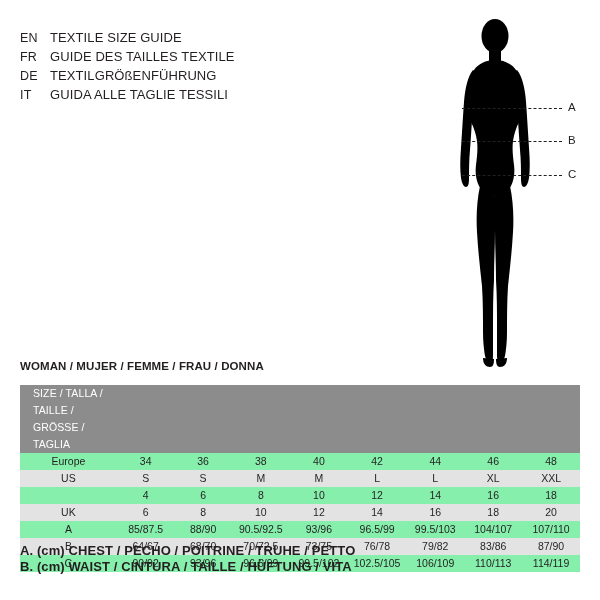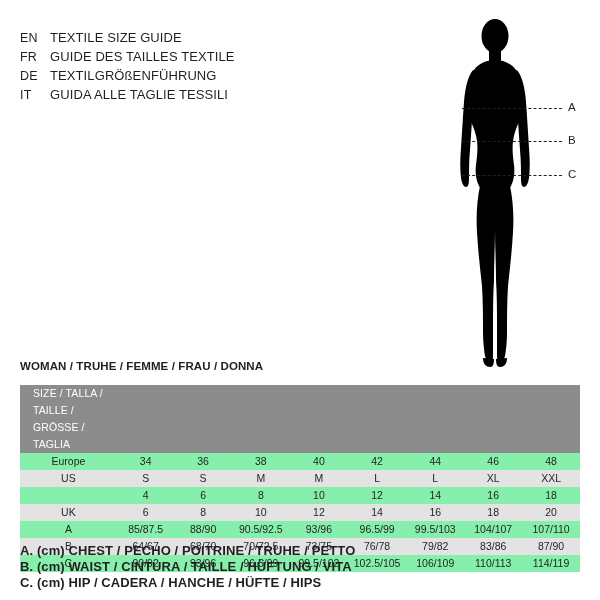--- a/index.html
+++ b/index.html
@@ -235,21 +235,21 @@
     <div class="guide" style="left:62px; top:98px; width:100px;"></div>
     <div class="guide-label" style="left:168px; top:91px;">A</div>
 
     <div class="guide" style="left:62px; top:131px; width:100px;"></div>
     <div class="guide-label" style="left:168px; top:124px;">B</div>
 
     <div class="guide" style="left:62px; top:165px; width:100px;"></div>
     <div class="guide-label" style="left:168px; top:158px;">C</div>
   </div>
 
-  <div class="woman-heading">WOMAN / TRUHE / FEMME / FRAU / DONNA</div>
+  <div class="woman-heading">WOMAN / MUJER / FEMME / FRAU / DONNA</div>
 
   <div class="table-wrap">
     <table class="size-table">
       <tbody>
         <tr class="hdr-row">
           <td class="lbl">SIZE / TALLA / TAILLE / GRÖSSE / TAGLIA</td>
           <td class="col"></td>
           <td class="col"></td>
           <td class="col"></td>
           <td class="col"></td>
@@ -342,16 +342,15 @@
           <td class="col">110/113</td>
           <td class="col">114/119</td>
         </tr>
       </tbody>
     </table>
   </div>
 
   <div class="notes">
     <div class="note-line">A. (cm) CHEST / PECHO / POITRINE / TRUHE / PETTO</div>
     <div class="note-line">B. (cm) WAIST / CINTURA / TAILLE / HÜFTUNG / VITA</div>
-    <div class="note-line">C. (cm) HIP / CADERA / HANCHE / HÜFTE / HIPS</div>
   </div>
 
 </div>
 
 </body></html>

